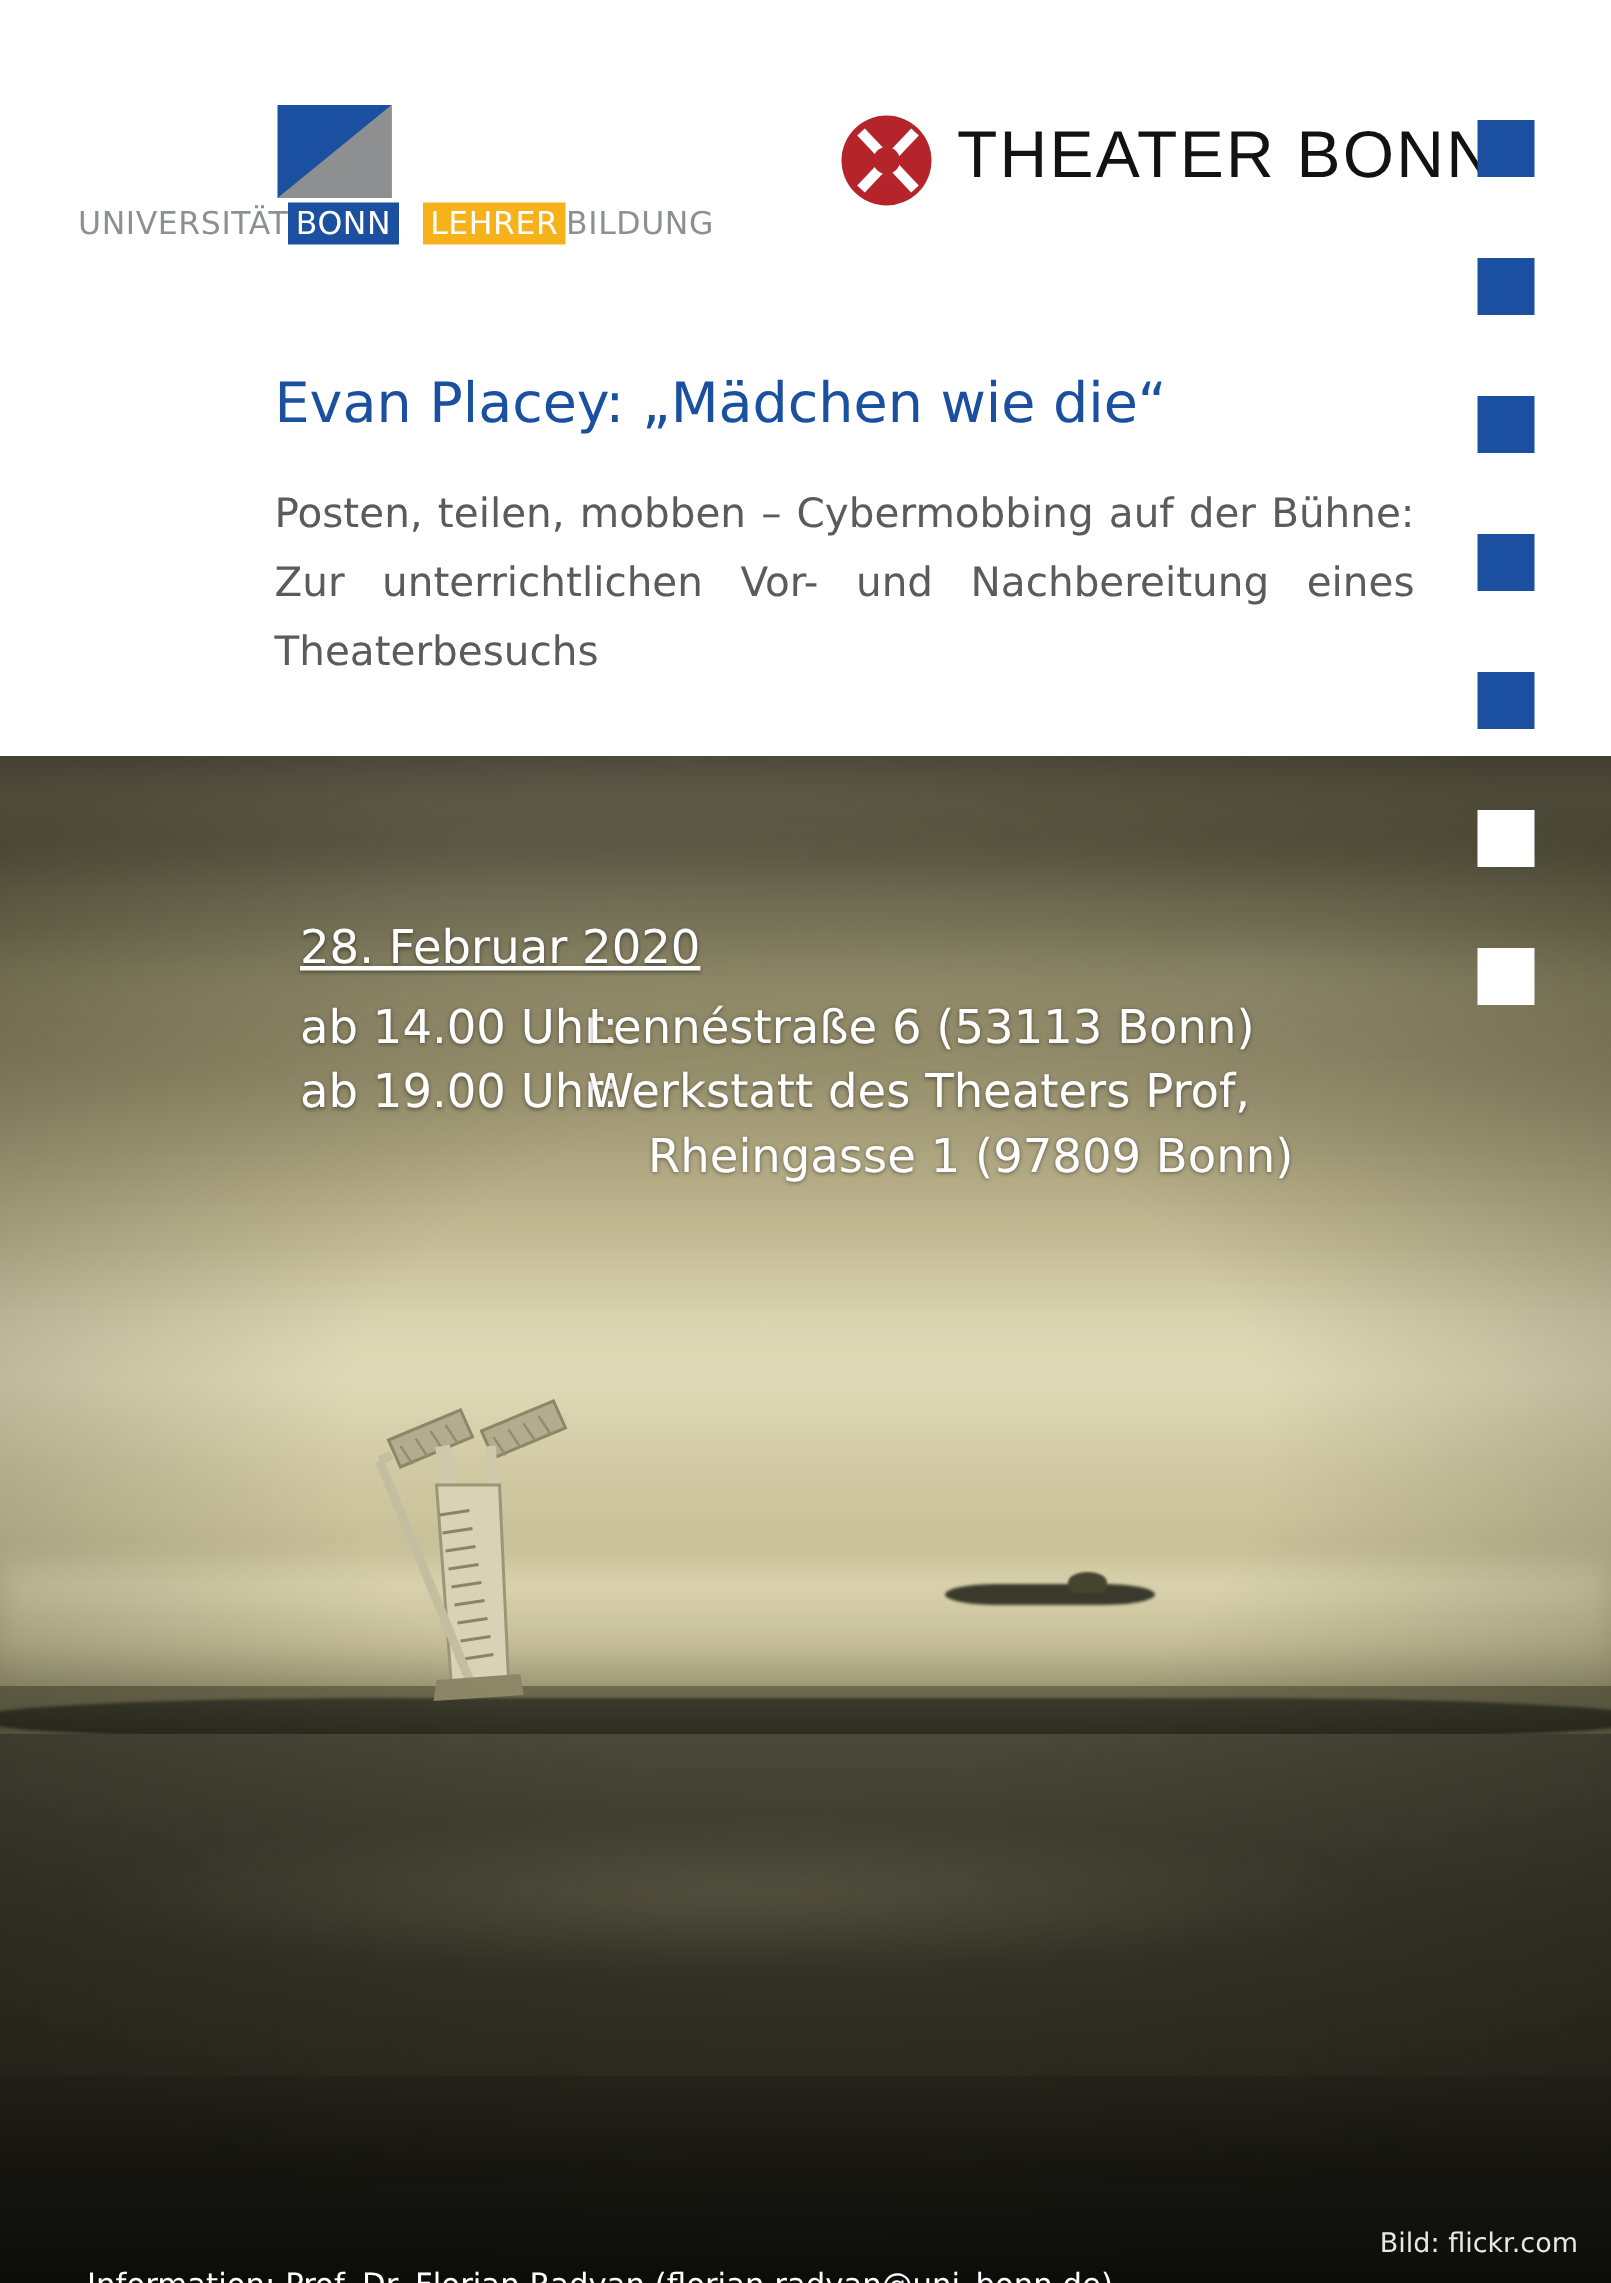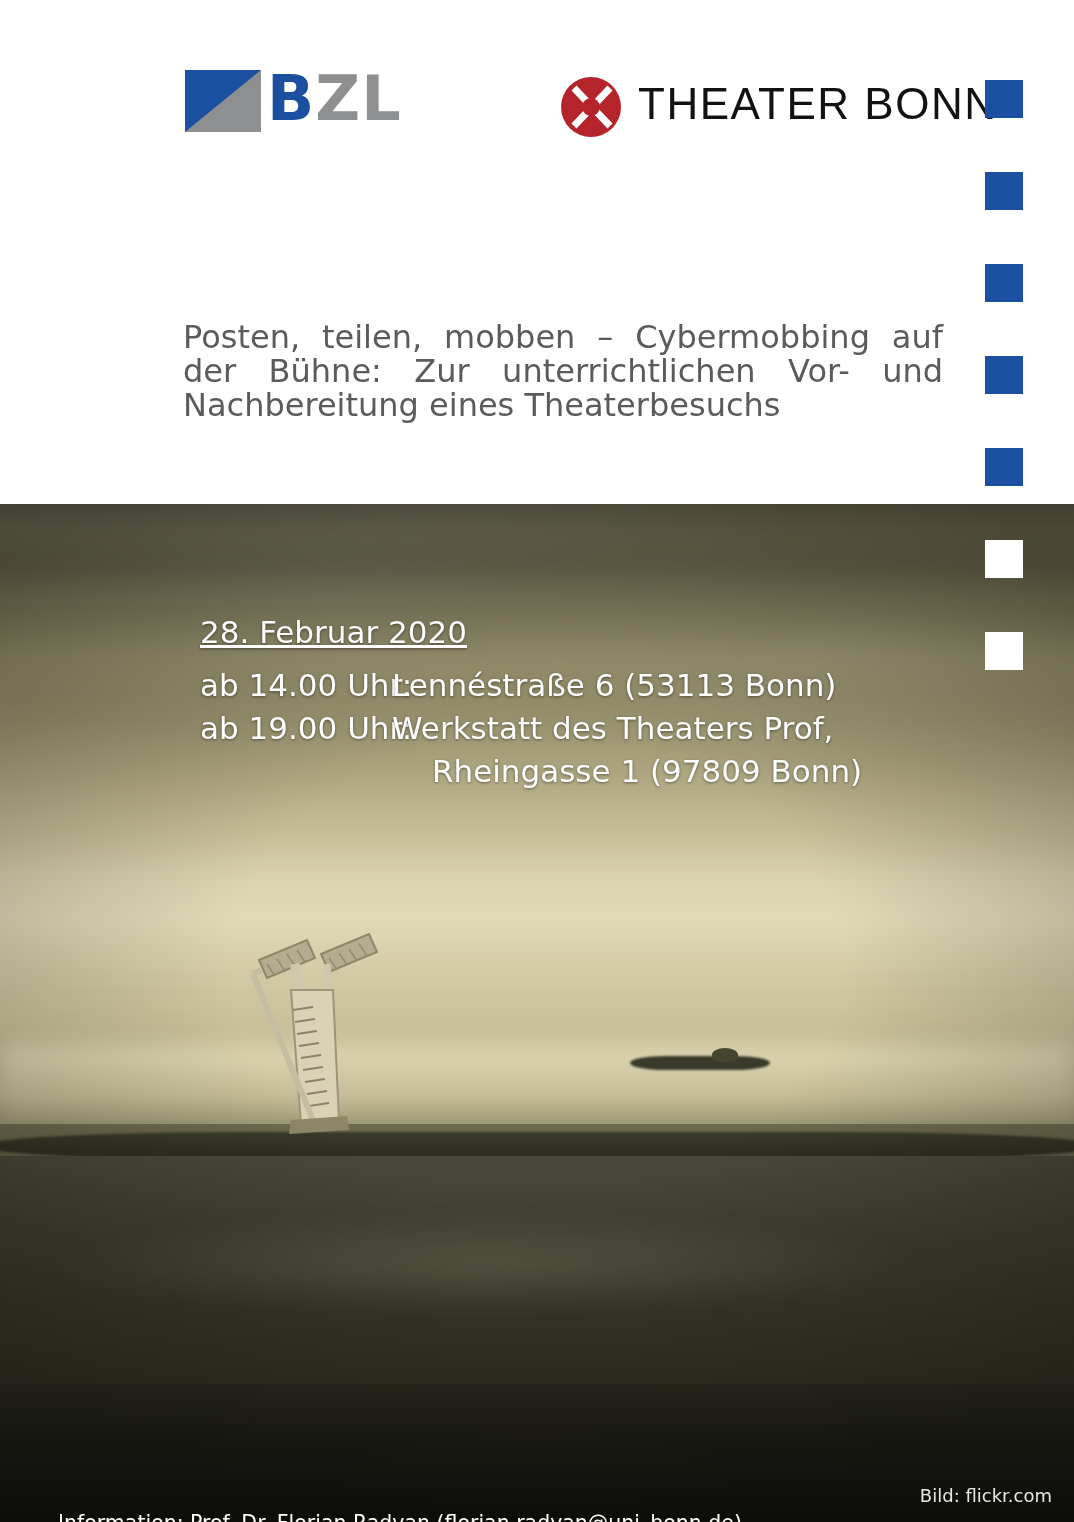--- a/index.html
+++ b/index.html
@@ -134,23 +134,23 @@
     font-size: 37px;
     color: #1b4fa0;
     font-family: "DejaVu Sans", sans-serif;
     line-height: 46px;
   }
   .subtitle {
     position: absolute;
     left: 183px;
     top: 320px;
     width: 760px;
-    font-size: 32px;
+    font-size: 27px;
     color: #5b5b5b;
-    line-height: 34px;
+    line-height: 46px;
     text-align: justify;
     font-family: "DejaVu Sans", sans-serif;
   }
 
   
   .photo {
     position: absolute;
     left: 0;
     top: 504px;
     width: 1074px;
@@ -333,36 +333,37 @@
 <div class="poster">
 
   <div class="header">
 
     <div class="logos">
 
       <div class="bzl-logo">
         <div class="bzl-flag">
           <div class="bzl-flag-tri"></div>
         </div>
-        <div class="bzl-word"><span>B</span><span class="z">Z</span><span class="l">L</span></div>
+        <div class="uni-row"><span class="plain">UNIVERSITÄT</span><span class="box-blue">BONN</span><span class="box-gold">LEHRER</span><span class="tail">BILDUNG</span></div>
       </div>
 
       <div class="theater-logo">
         <span class="tb-mark">
           <svg width="62" height="62" viewBox="0 0 62 62">
             <circle cx="31" cy="31" r="30" fill="#b4242a"></circle>
             <path d="M14 12 L50 50" stroke="#ffffff" stroke-width="7" fill="none"></path>
             <path d="M50 12 L14 50" stroke="#ffffff" stroke-width="7" fill="none"></path>
             <circle cx="31" cy="31" r="9" fill="#b4242a"></circle>
           </svg>
         </span>
         <span class="tb-text">THEATER BONN</span>
       </div>
     </div>
 
+    <div class="title">Evan Placey: „Mädchen wie die“</div>
     <div class="subtitle">Posten, teilen, mobben – Cybermobbing auf der Bühne: Zur unterrichtlichen Vor- und Nachbereitung eines Theaterbesuchs</div>
   </div>
 
   <div class="photo">
     <div class="sky"></div>
     <div class="cloud-dark-top"></div>
     <div class="cloud-band-1"></div>
     <div class="cloud-band-2"></div>
     <div class="cloud-band-3"></div>
     <div class="horizon-glow"></div>

